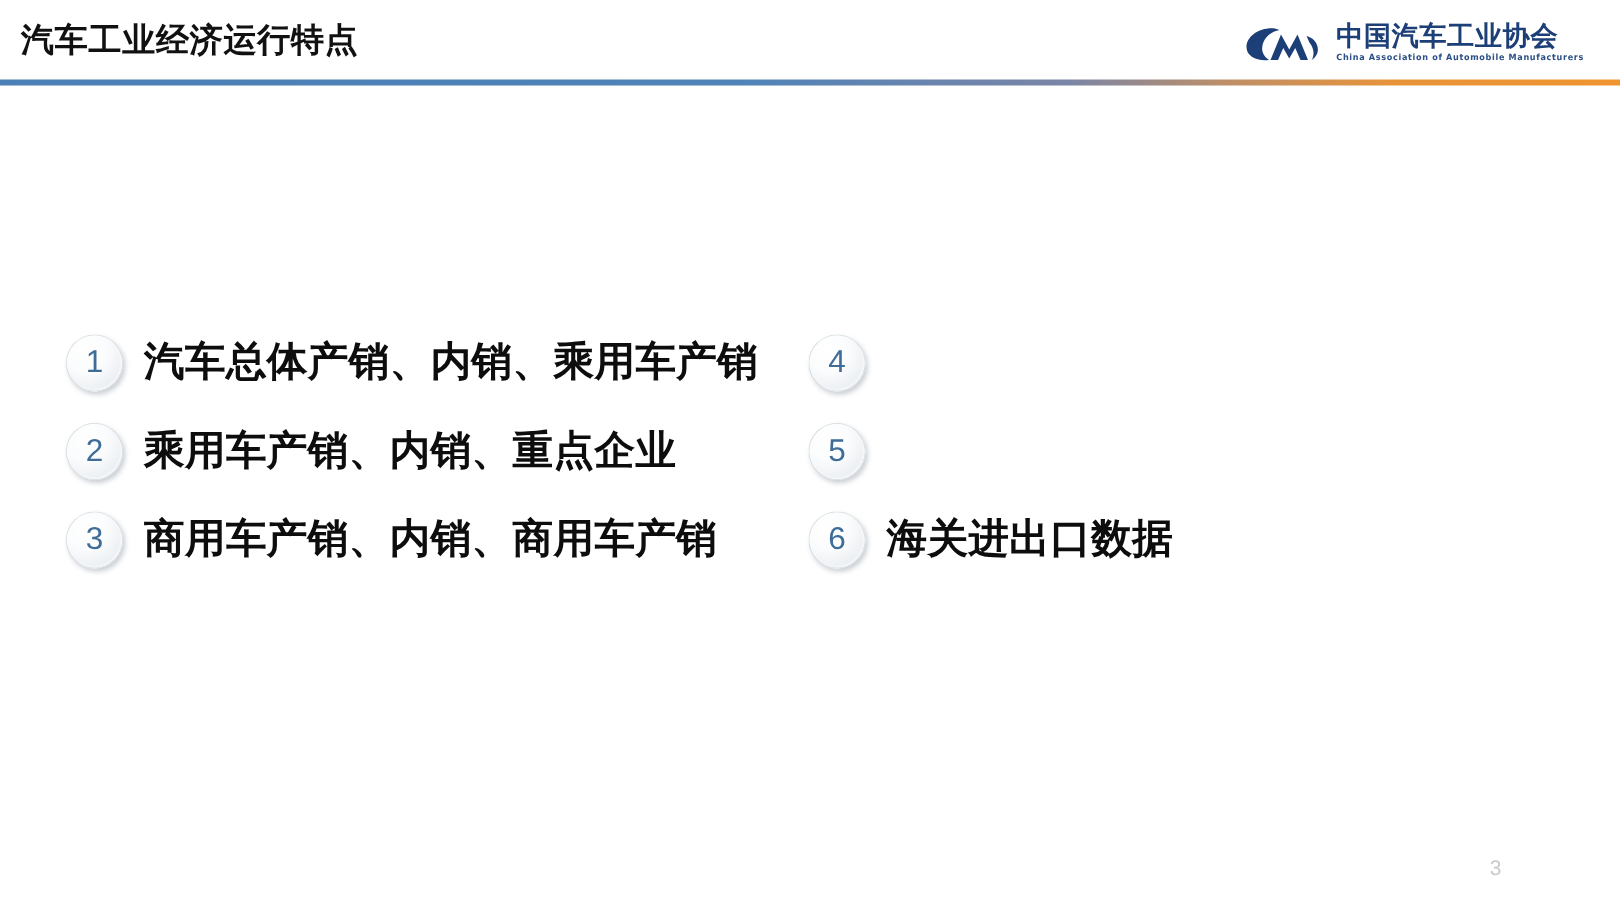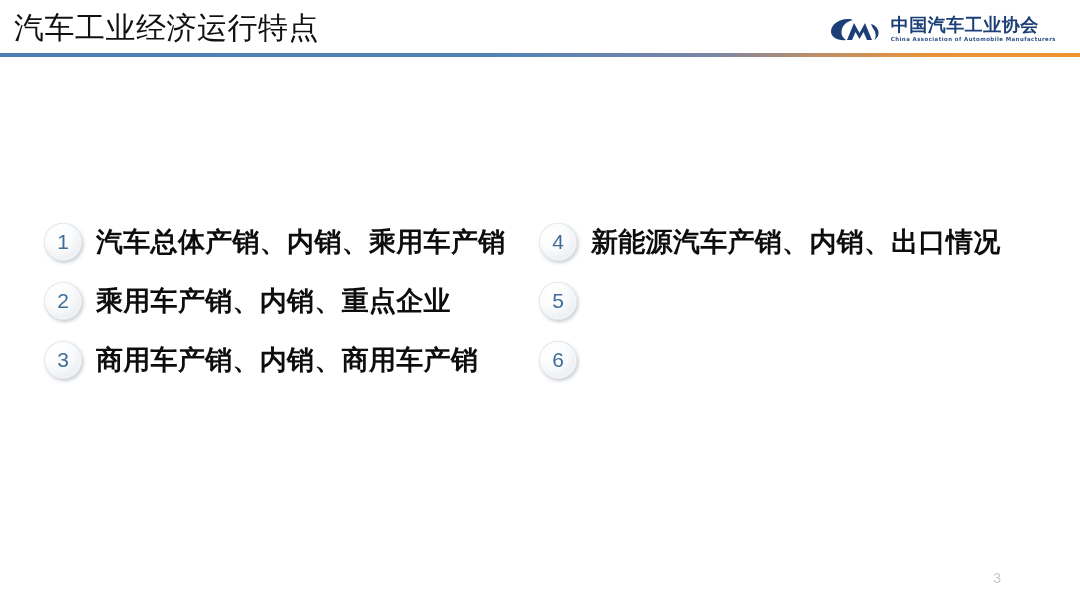--- a/index.html
+++ b/index.html
@@ -20,22 +20,22 @@
   .slide-header {
     position: absolute;
     left: 0; top: 0;
     width: 1080px;
     height: 58px;
   }
   .slide-title {
     position: absolute;
     left: 14px;
     top: 9px;
-    font-size: 30px;
-    font-weight: 400;
+    font-size: 22px;
+    font-weight: 700;
     color: #111111;
     letter-spacing: 0.5px;
     line-height: 38px;
     white-space: nowrap;
   }
 
   
   .brand {
     position: absolute;
     right: 24px;
@@ -200,27 +200,27 @@
       <div class="num-badge">3</div>
       <div class="item-label">商用车产销、内销、商用车产销</div>
     </div>
 
   </div>
 
   <div class="agenda-col right">
 
     <div class="agenda-item">
       <div class="num-badge">4</div>
-      <div class="item-label">新能源汽车产销、内销、出口情况</div>
     </div>
 
     <div class="agenda-item">
       <div class="num-badge">5</div>
     </div>
 
     <div class="agenda-item">
       <div class="num-badge">6</div>
+      <div class="item-label">海关进出口数据</div>
     </div>
 
   </div>
 </div>
 
 <div class="page-number">3</div>
 
 </body></html>

